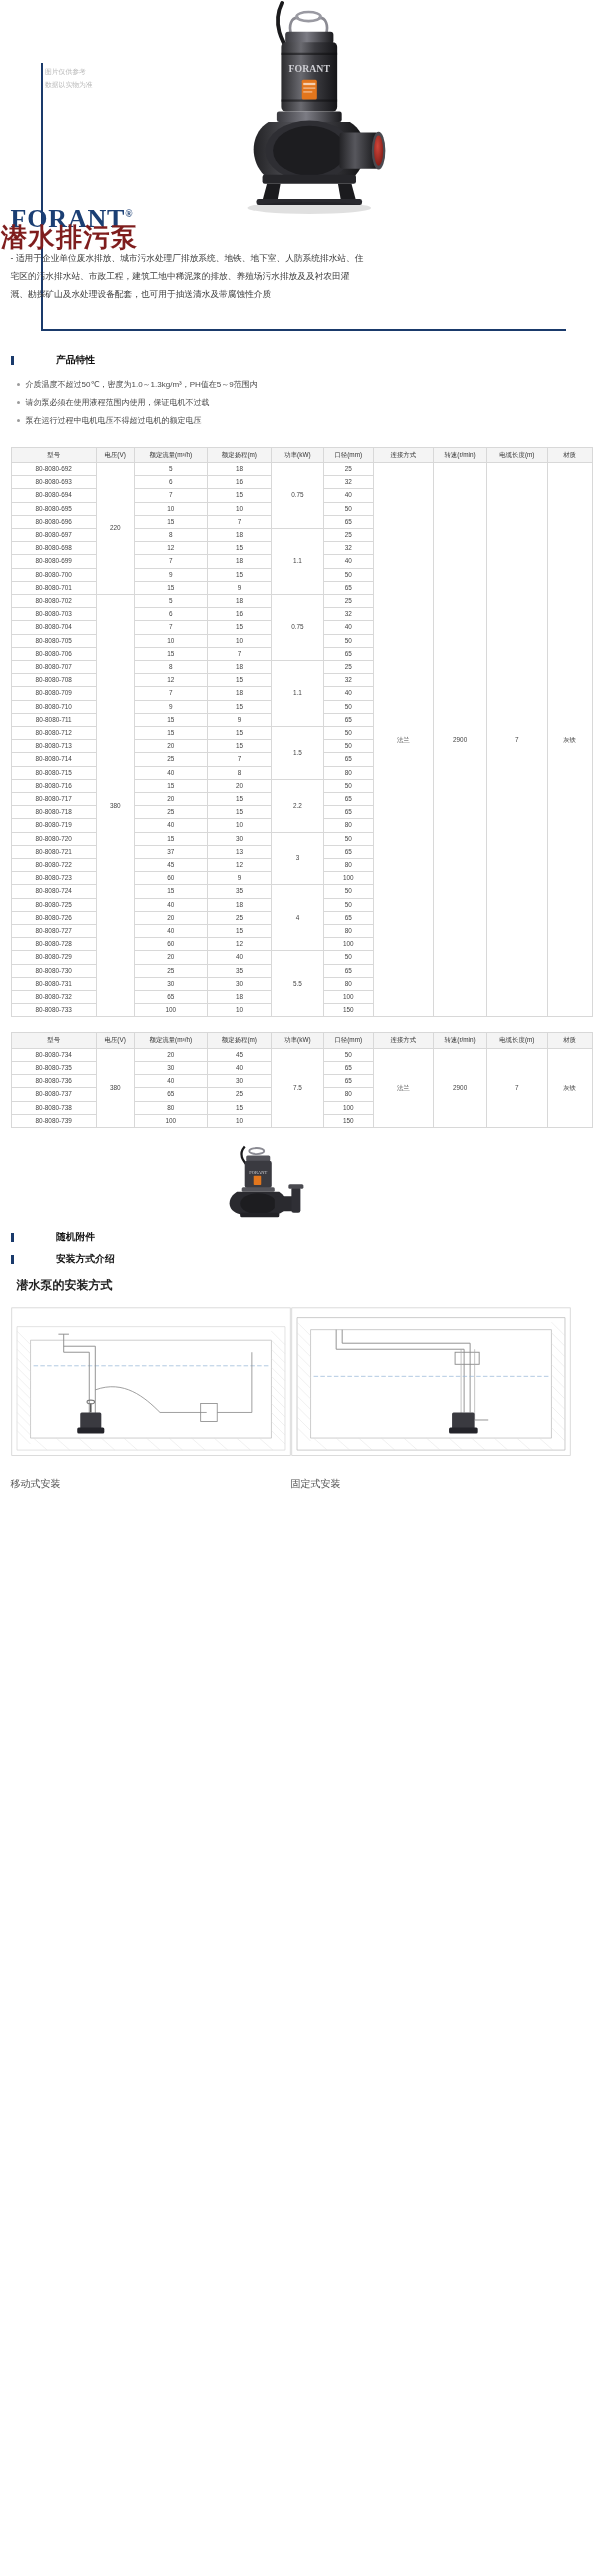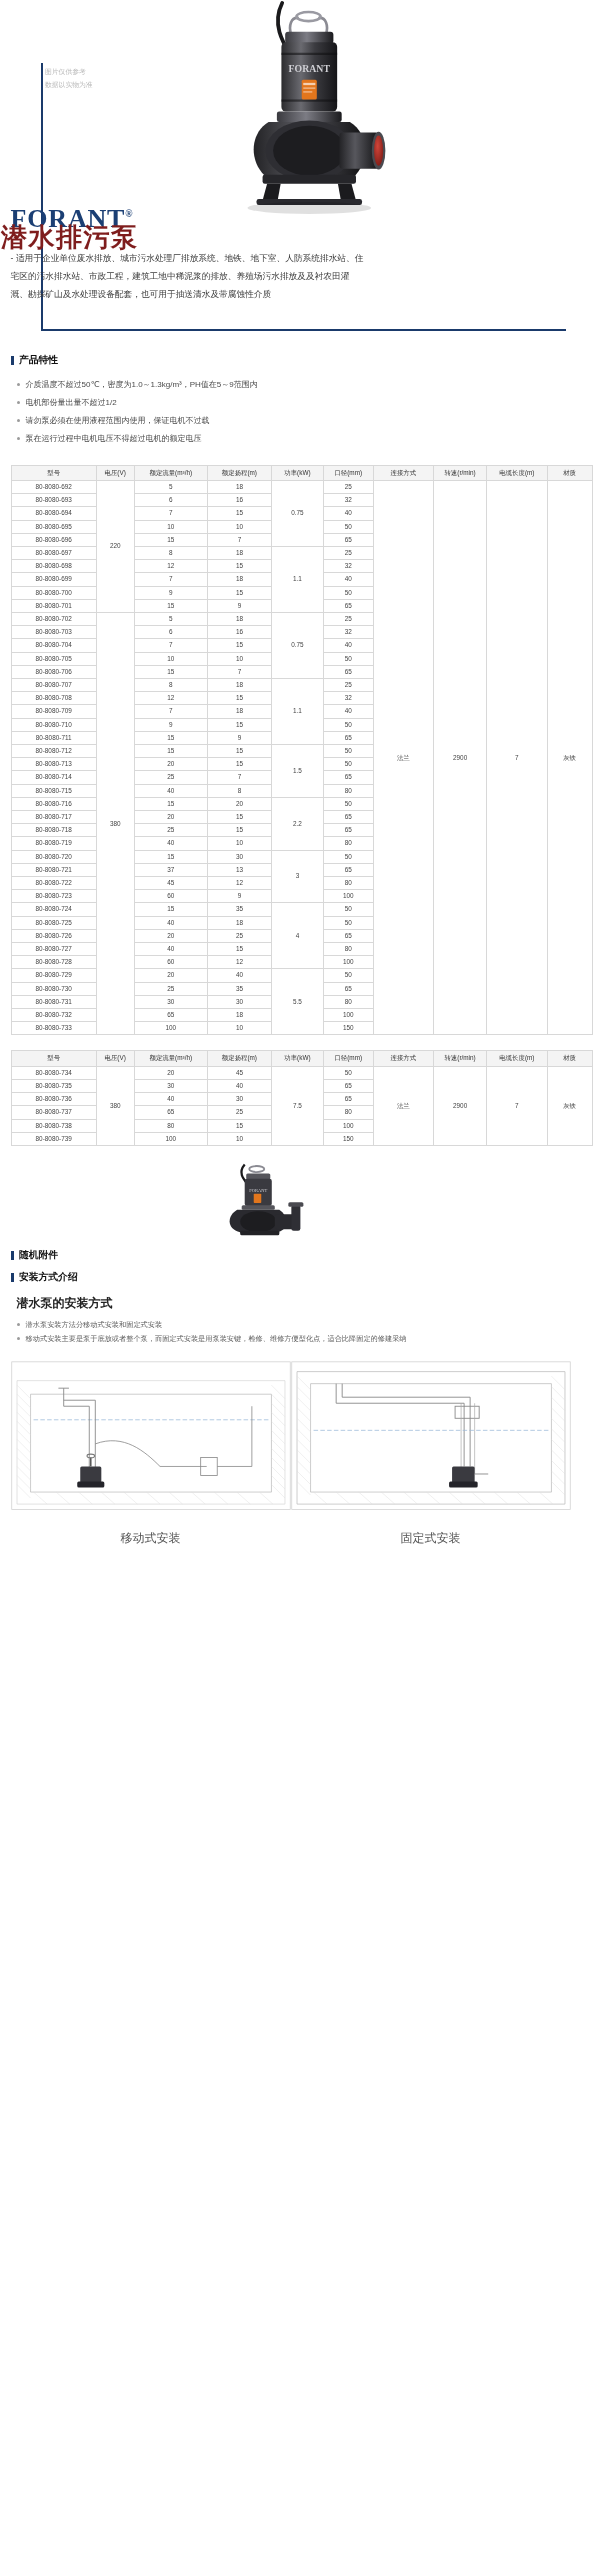--- a/index.html
+++ b/index.html
@@ -83,20 +83,21 @@
   }
 
   
   .sec-head {
     font-size: 9.8px;
     font-weight: bold;
     color: #111;
     margin: 0 0 9px 10.6px;
     display:flex;
     align-items:center;
+    gap:37px;
   }
   .sec-head .bar {
     display:inline-block;
     width: 3px; height: 9.8px;
     background: #1a3a6b;
     margin-right: 5.3px;
   }
   .feature-list {
     margin: 0 0 16.6px 16.6px;
     padding: 0;
@@ -184,22 +185,22 @@
     left:0; top:5.3px;
     width:3px;height:3px;background:#9b9b9b;border-radius:50%;
   }
   .diagrams {
     display:flex;
     justify-content: space-between;
     padding: 7.5px 10.6px 0 10.6px;
   }
   .diagram-box { width: 280px; }
   .diagram-cap {
-    text-align:center;
-    font-size: 12px;
+    text-align:left;
+    font-size: 10px;
     color:#555;
     margin-top: 4.5px;
   }
 </style>
 </head>
 <body>
 
 <div class="page">
 
   <div class="hero">
@@ -283,21 +284,20 @@
     <div class="prod-title">潜水排污泵</div>
     <div class="prod-desc">- 适用于企业单位废水排放、城市污水处理厂排放系统、地铁、地下室、人防系统排水站、住宅区的污水排水站、市政工程，建筑工地中稀泥浆的排放、养殖场污水排放及及衬农田灌溉、勘探矿山及水处理设备配套，也可用于抽送清水及带腐蚀性介质</div>
   </div>
 
   <div class="sec-head">
     <span class="bar"></span>
     <span>产品特性</span>
   </div>
   <ul class="feature-list">
     <li>介质温度不超过50℃，密度为1.0～1.3kg/m³，PH值在5～9范围内</li>
-    <li>电机部份量出量不超过1/2</li>
     <li>请勿泵必须在使用液程范围内使用，保证电机不过载</li>
     <li>泵在运行过程中电机电压不得超过电机的额定电压</li>
   </ul>
 
   <div class="tbl-wrap">
     <table class="spec">
       <colgroup>
         <col class="c-model">
           <col class="c-volt">
           <col class="c-flow">
@@ -694,24 +694,20 @@
     <span class="bar"></span>
     <span>随机附件</span>
   </div>
 
   <div class="sec-head">
     <span class="bar"></span>
     <span>安装方式介绍</span>
   </div>
 
   <div class="install-sub">潜水泵的安装方式</div>
-  <ul class="install-note">
-    <li>潜水泵安装方法分移动式安装和固定式安装</li>
-    <li>移动式安装主要是泵于底放或者整个泵，而固定式安装是用泵装安键，检修、维修方便型化点，适合比降固定的修建采纳</li>
-  </ul>
 
   <div class="diagrams">
 
     <div class="diagram-box">
       <svg width="280" height="162" viewBox="0 0 372 215">
         <rect x="1" y="1" width="370" height="196" fill="#ffffff" stroke="#cfcfcf"></rect>
 
         <g stroke="#c9c9c9" stroke-width="0.7">
           <path d="M8 26 L364 26"></path>
           <path d="M8 26 L8 190"></path>

